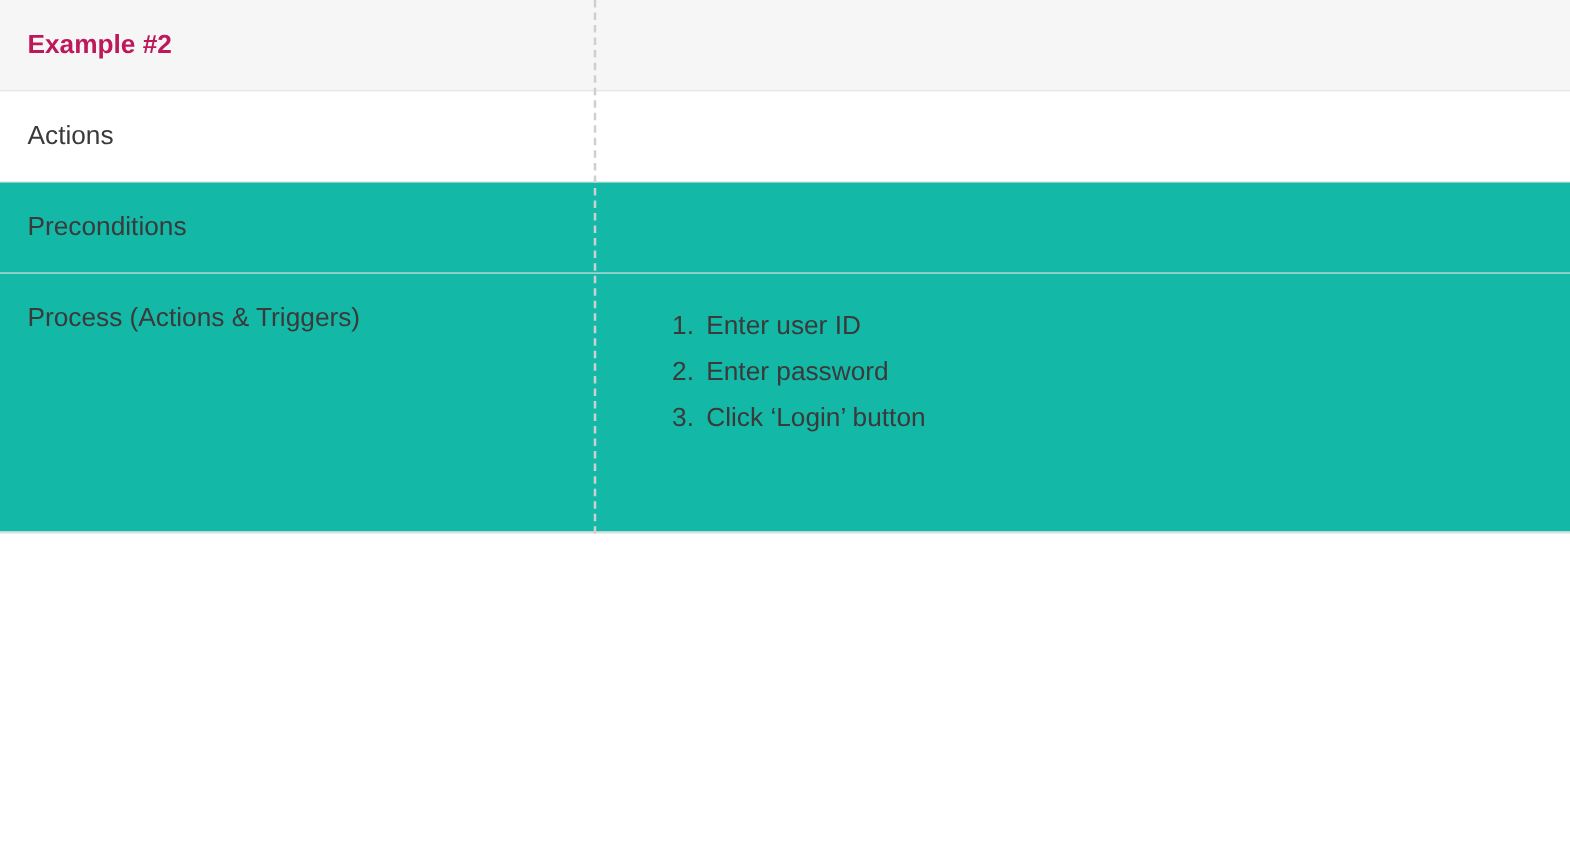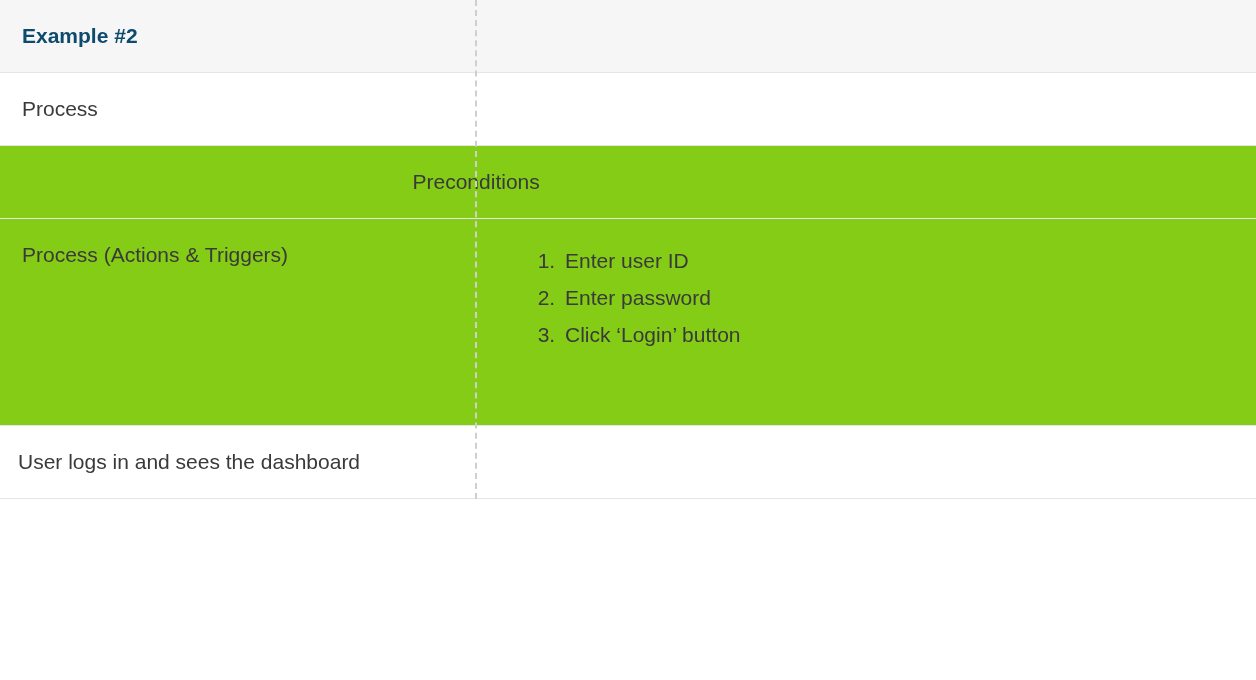--- a/index.html
+++ b/index.html
@@ -38,25 +38,24 @@
     }
     .cell-right {
       flex: 1;
       padding: 24px 18px;
     }
     .header-row {
       background: #f6f6f6;
     }
     .header-row .cell-left {
       font-weight: 700;
-      color: #0c4a6e;
+      color: #be185d;
     }
     .alt-row {
-      background: #84cc16;
-      justify-content: center;
+      background: #14b8a6;
     }
     .line {
       display: block;
       line-height: 1.55;
     }
     ol.process-list {
       list-style-position: outside;
       padding-left: 68px;
       margin-bottom: 48px;
     }
@@ -70,36 +69,35 @@
 
 <div class="table">
   <div class="divider-line"></div>
 
   <div class="row header-row">
     <div class="cell-left">Example #2</div>
     <div class="cell-right"></div>
   </div>
 
   <div class="row">
-    <div class="cell-left">Process</div>
+    <div class="cell-left">Actions</div>
   </div>
 
   <div class="row alt-row">
     <div class="cell-left">Preconditions</div>
   </div>
 
 
   <div class="row alt-row">
     <div class="cell-left">Process (Actions &amp; Triggers)</div>
     <div class="cell-right">
       <ol class="process-list">
         <li>Enter user ID</li>
         <li>Enter password</li>
         <li>Click ‘Login’ button</li>
       </ol>
     </div>
   </div>
 
   <div class="row">
-    <div class="cell-right">User logs in and sees the dashboard</div>
   </div>
 
 </div>
 
 </body></html>

